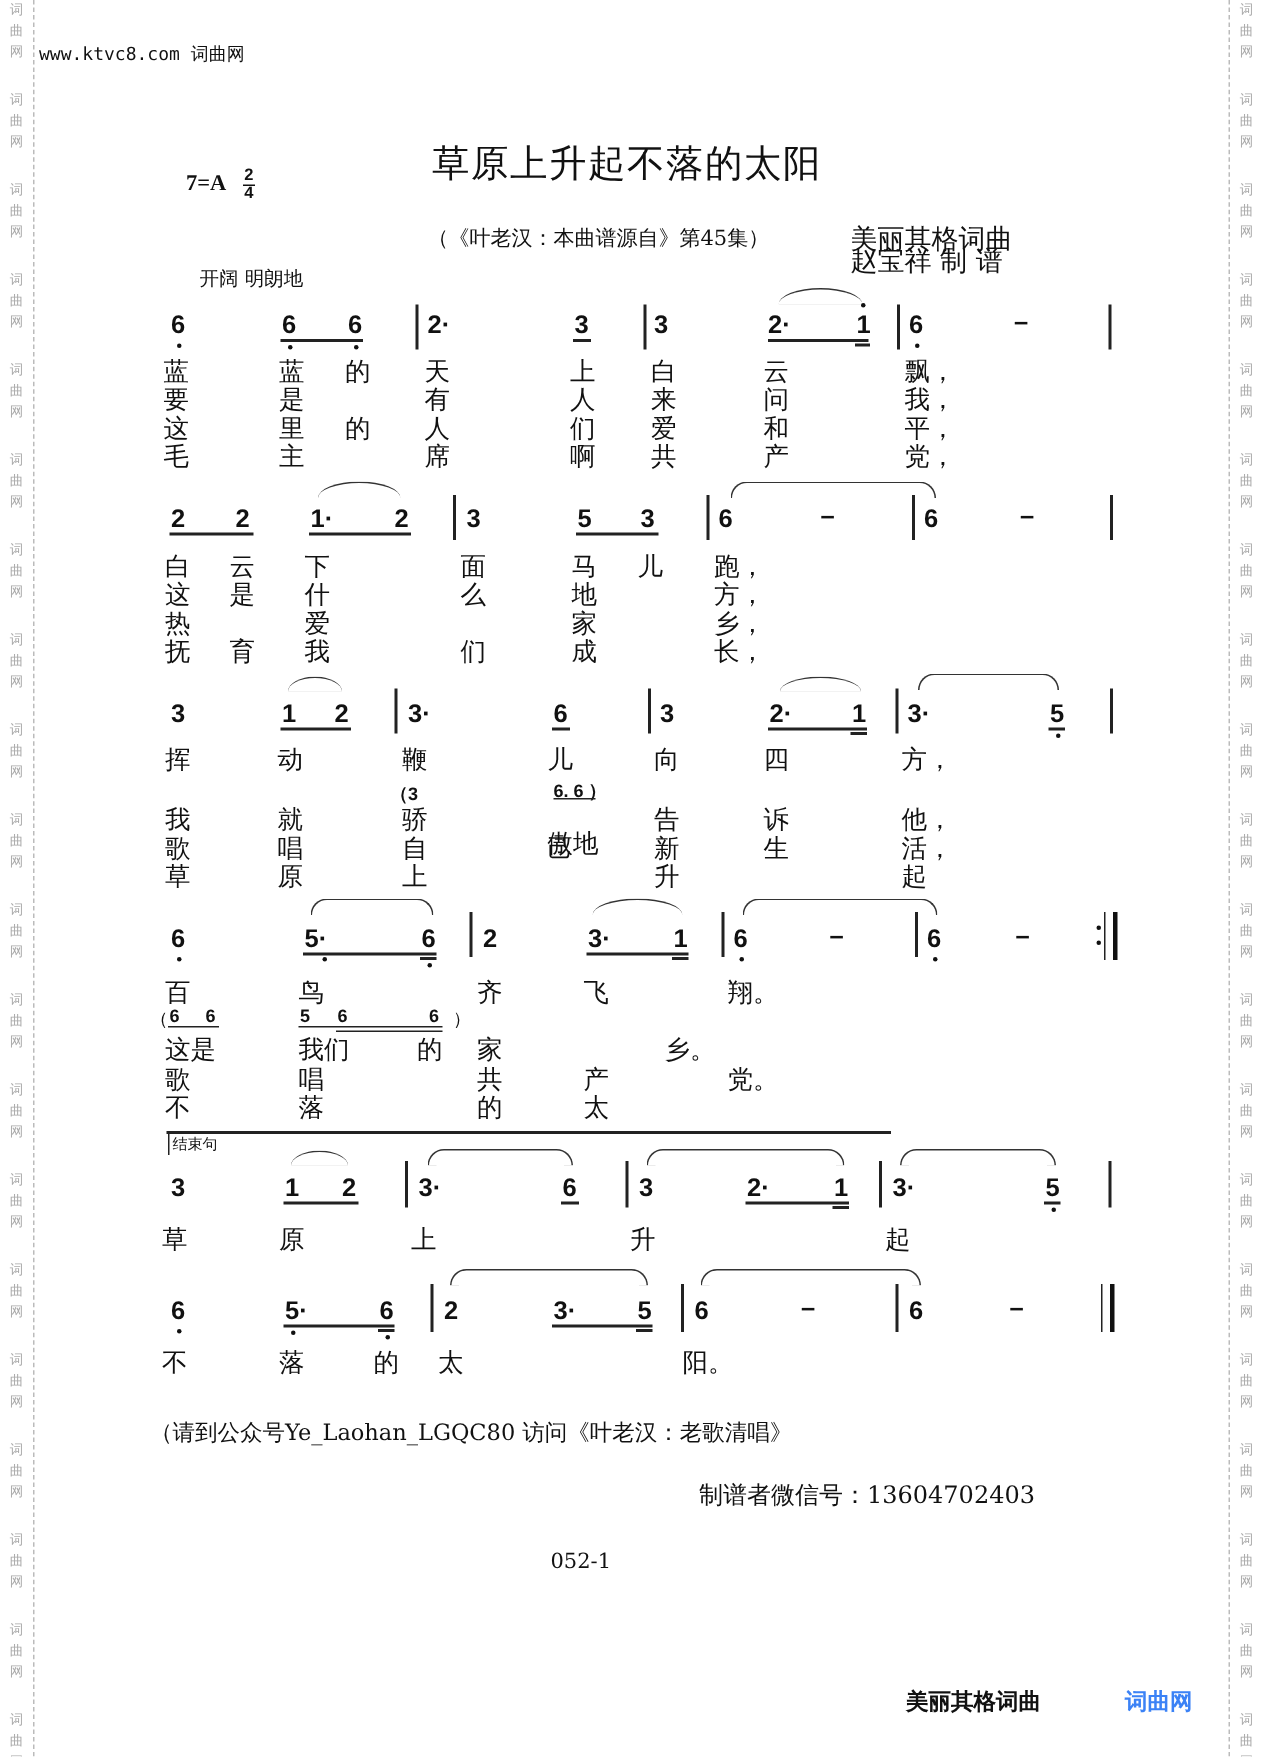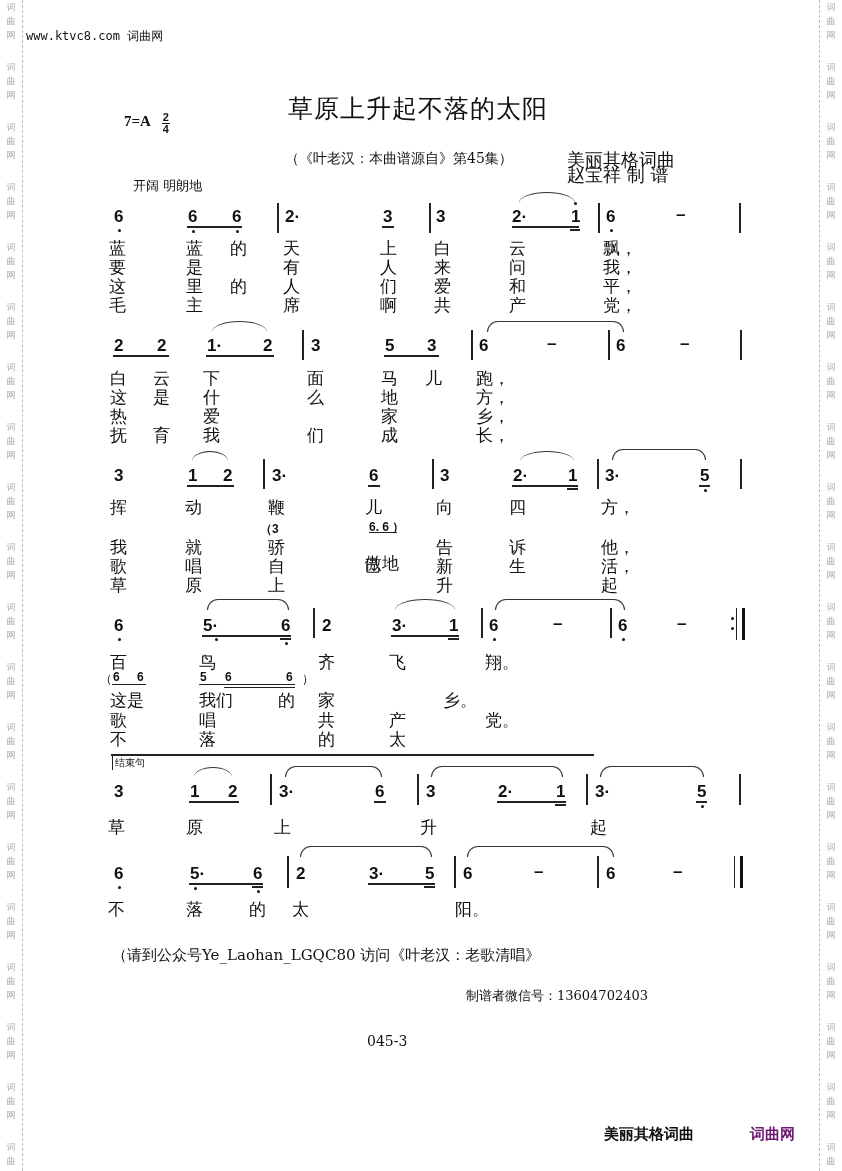--- a/index.html
+++ b/index.html
@@ -27,22 +27,22 @@
   .n { position:absolute; font-family:"Liberation Sans", sans-serif; font-weight:bold; font-size:17px; }
   .bar { position:absolute; width:1.5px; background:#222; }
   .dbar { position:absolute; width:5px; border-left:1.5px solid #222; border-right:3px solid #111; }
   .ul { position:absolute; height:1.5px; background:#222; }
   .dot { position:absolute; width:3px; height:3px; background:#111; border-radius:50%; }
   .slur { position:absolute; border-top:1.5px solid #333; border-radius:50% 50% 0 0 / 100% 100% 0 0; }
   .tie { position:absolute; border-top:1.5px solid #333; border-left:1.5px solid #333; border-right:1.5px solid #333; border-radius:14px 14px 0 0; border-bottom:none; height:10px; }
   .ly { position:absolute; font-size:17px; line-height:19px; font-family:"DejaVu Serif", serif; }
   .small { position:absolute; font-family:"Liberation Sans", sans-serif; font-weight:bold; font-size:12px; }
   .hr { position:absolute; height:1.5px; background:#222; }
-  .footer1 { left:112px; top:946px; font-size:15px; }
-  .footer2 { left:466px; top:987px; font-size:13px; }
+  .footer1 { left:100px; top:946px; font-size:15px; }
+  .footer2 { left:466px; top:987px; font-size:16px; }
   .pageno { left:367px; top:1033px; font-size:14px; }
   .src { left:604px; top:1125px; font-size:15px; font-weight:bold; font-family:"DejaVu Sans", sans-serif; }
   .src2 { left:750px; top:1125px; font-size:15px; font-weight:bold; font-family:"DejaVu Sans", sans-serif; }
   .endlbl { left:112px; top:756px; font-size:10px; border-left:1px solid #222; padding-left:2px; }
 </style>
 </head>
 <body>
 
 <div class="side left" id="sideL">
     <div class="grp">
@@ -598,15 +598,15 @@
     <span class="ly" style="left:108px;top:900px;">不</span>
     <span class="ly" style="left:186px;top:900px;">落</span>
     <span class="ly" style="left:249px;top:900px;">的</span>
     <span class="ly" style="left:292px;top:900px;">太</span>
     <span class="ly" style="left:455px;top:900px;">阳。</span>
   </div>
 </div>
 
 <div class="abs footer1">（请到公众号Ye_Laohan_LGQC80 访问《叶老汉：老歌清唱》</div>
 <div class="abs footer2">制谱者微信号：13604702403</div>
-<div class="abs pageno">045-3</div>
+<div class="abs pageno">052-1</div>
 <div class="abs src">美丽其格词曲</div>
-<div class="abs src2" style="color:#701a75;">词曲网</div>
+<div class="abs src2" style="color:#3b82f6;">词曲网</div>
 
 </body></html>

